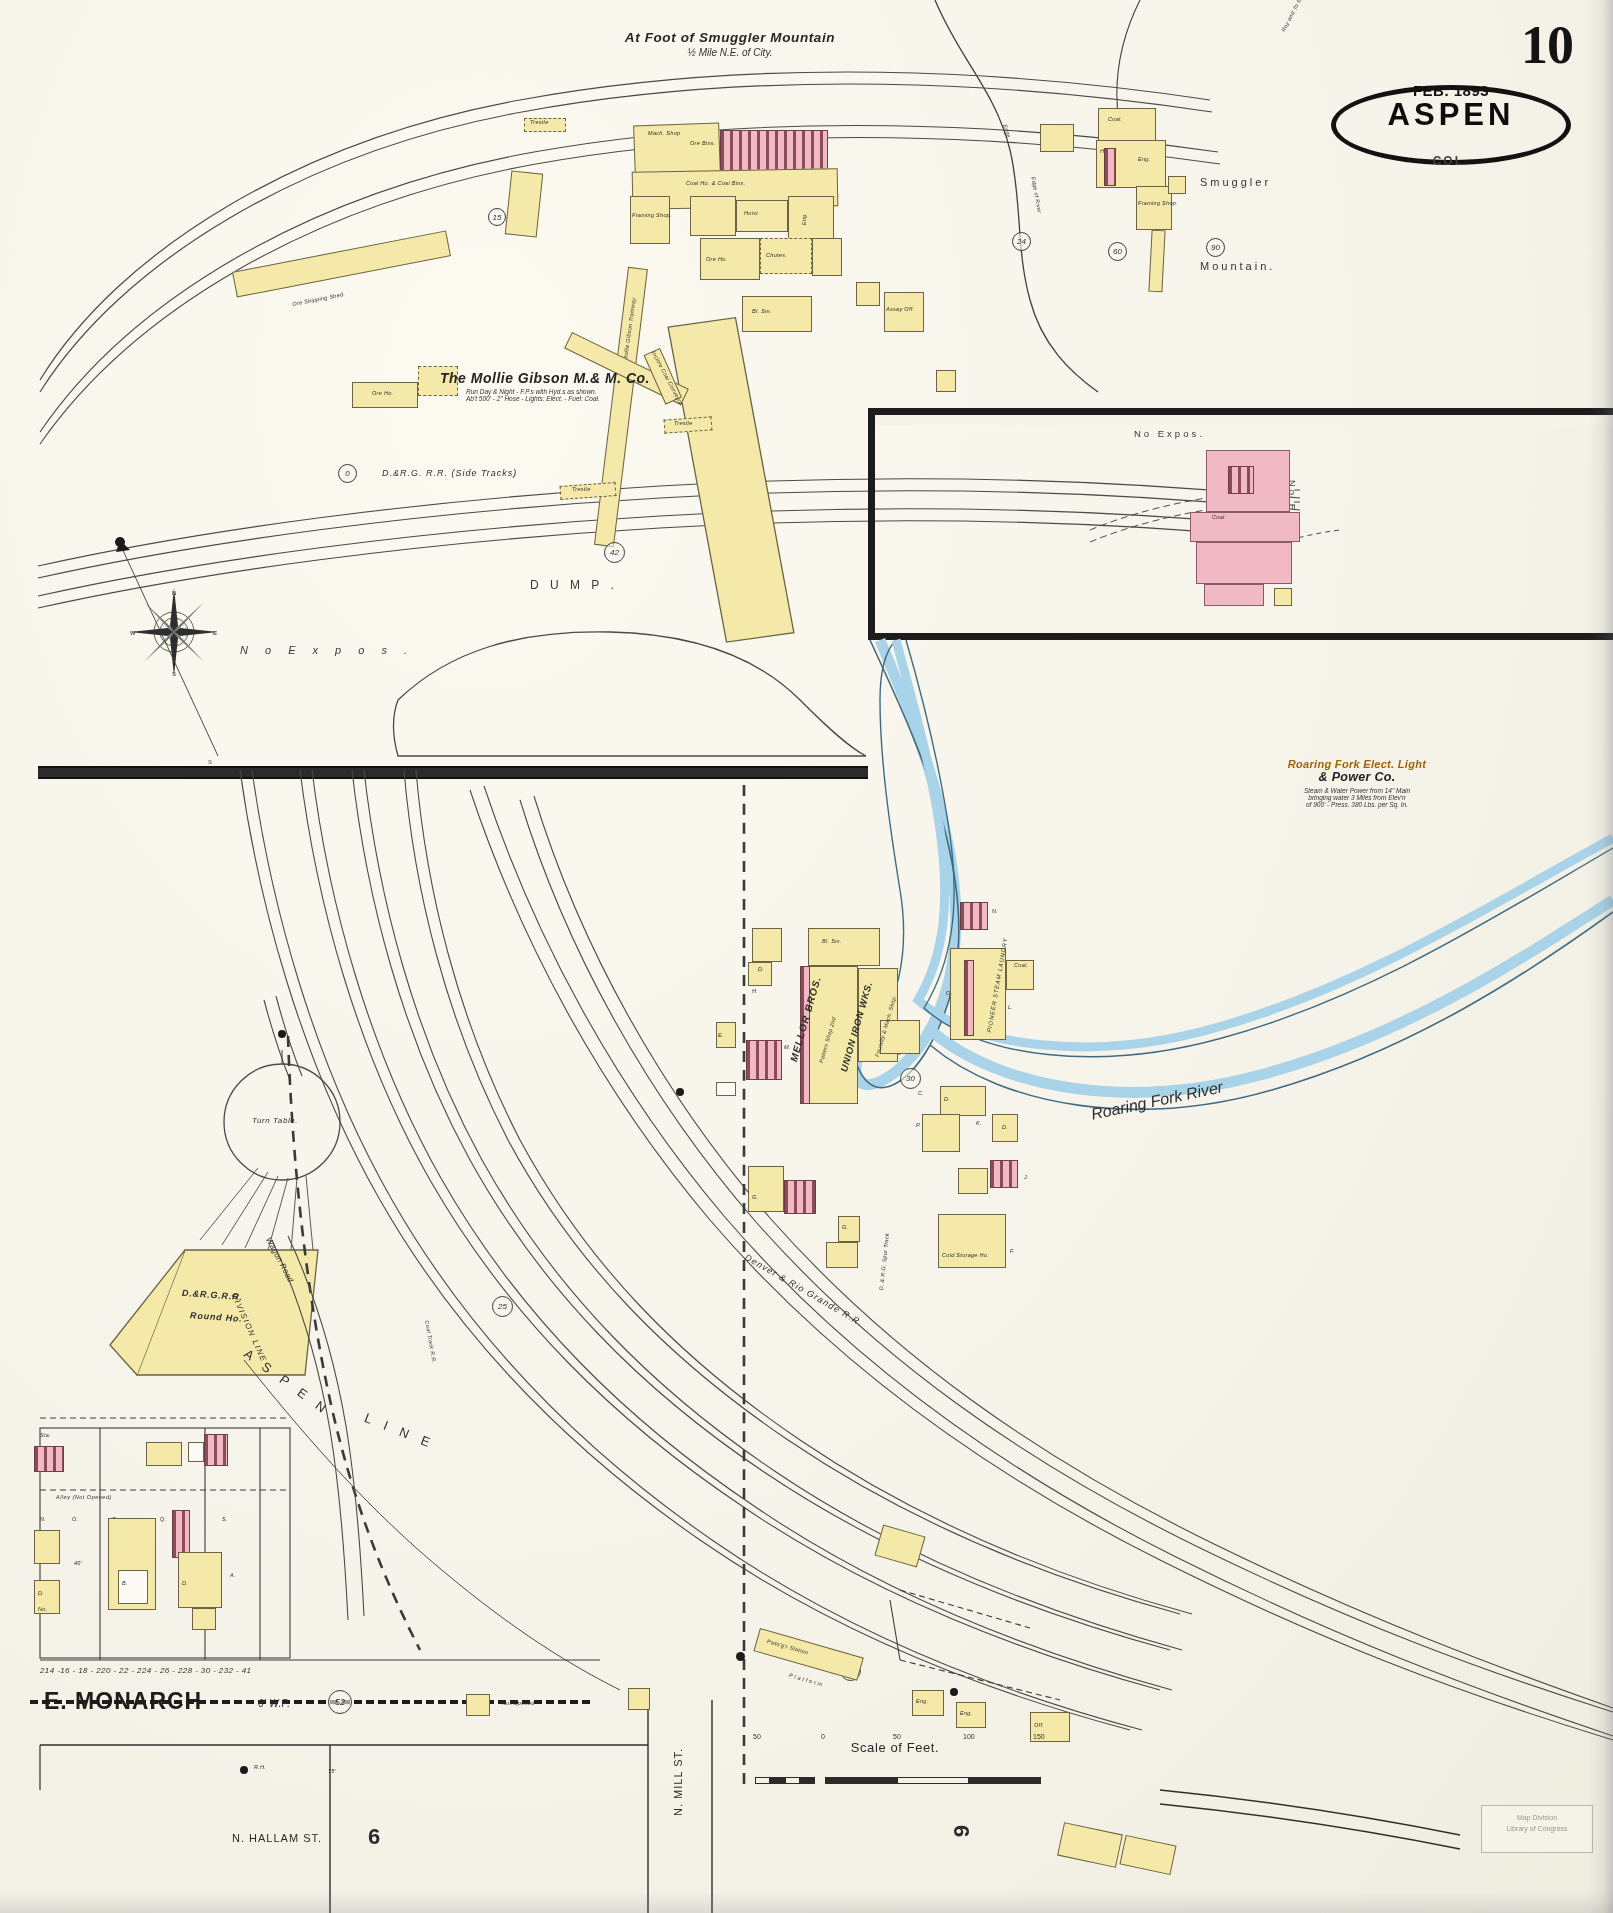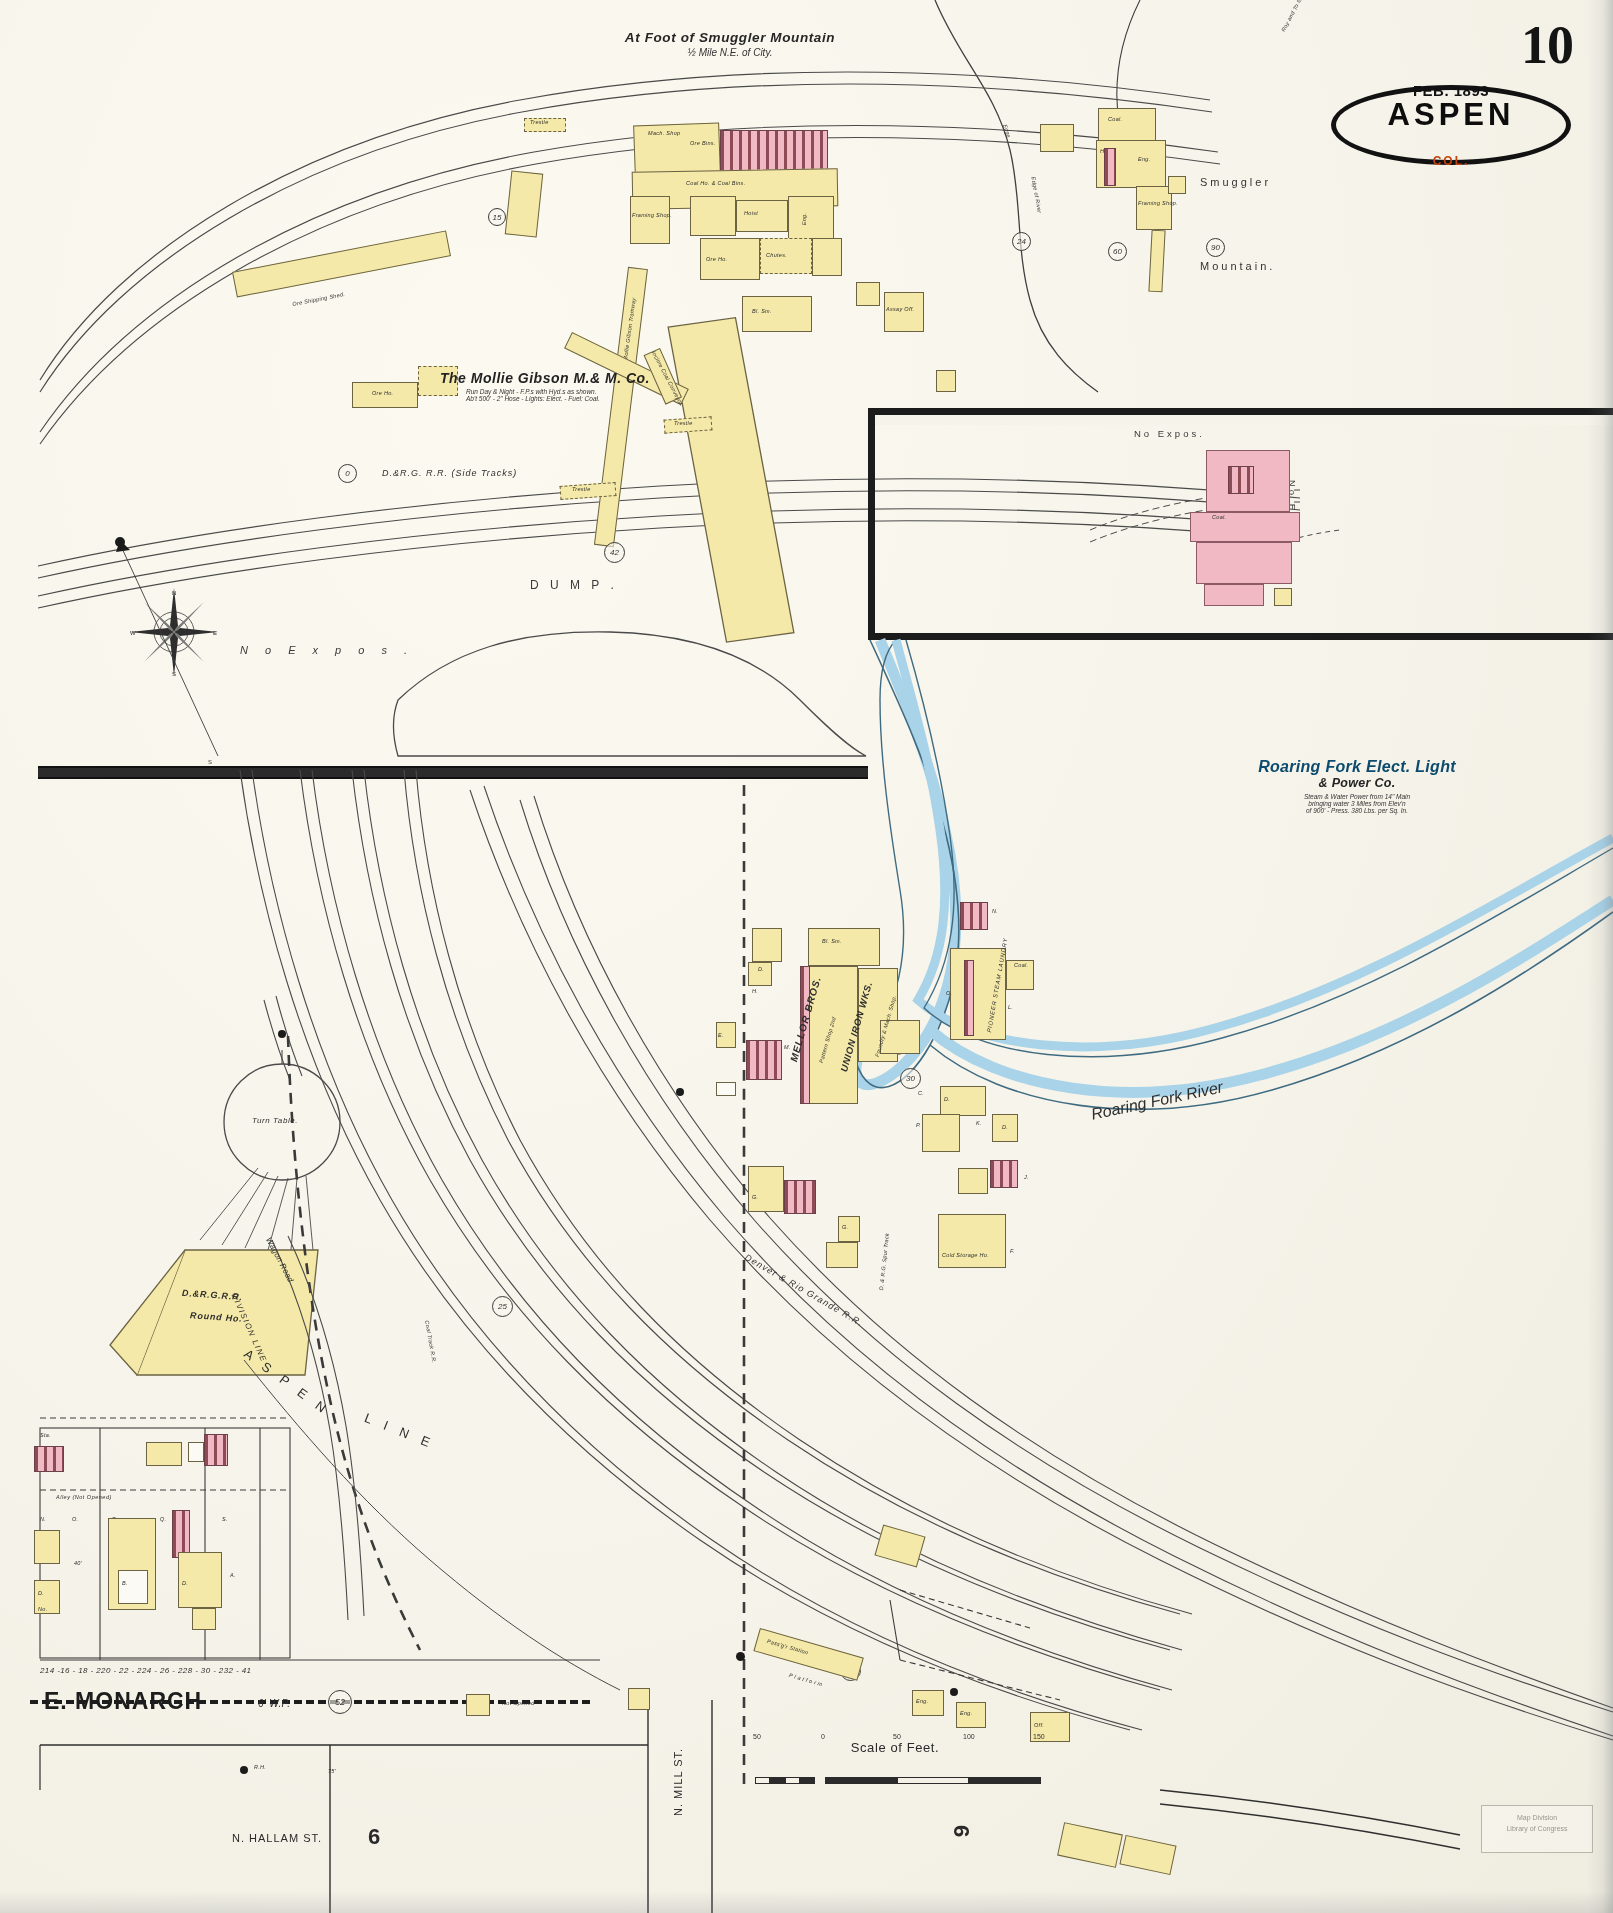--- a/index.html
+++ b/index.html
@@ -45,21 +45,21 @@
   #hdr .h2{font-size:10px;font-style:italic;color:#333;margin-top:2px;}
 
   
   #sheetno{position:absolute;right:40px;top:14px;font-family:"Liberation Serif", serif;
     font-size:54px;font-weight:700;color:#141414;letter-spacing:-1px;}
   #cartouche{position:absolute;right:42px;top:85px;width:230px;height:70px;
     border:5px solid #121212;border-radius:50%/50%;
     display:flex;flex-direction:column;align-items:center;justify-content:center;background:transparent;}
   #cartouche .date{font-size:15px;font-weight:700;letter-spacing:.5px;color:#111;font-family:"Liberation Sans",sans-serif;}
   #cartouche .city{font-size:31px;font-weight:700;letter-spacing:4px;color:#0d0d0d;line-height:1;}
-  #cartouche .state{font-size:12px;font-weight:700;letter-spacing:2px;color:#c2410c;margin-top:24px;}
+  #cartouche .state{font-size:12px;font-weight:700;letter-spacing:2px;color:#404040;margin-top:24px;}
   svg.overlay{position:absolute;left:0;top:0;width:1613px;height:1913px;pointer-events:none;}
 
   
   #compass{position:absolute;left:128px;top:586px;width:92px;height:92px;}
 
   
   #scale{position:absolute;left:745px;top:1728px;width:300px;text-align:center;}
   #scale .cap{font-size:13px;color:#2a2a2a;letter-spacing:.6px;margin-top:12px;}
   #scalebar{position:relative;margin-top:12px;height:9px;}
   #scalebar .seg{position:absolute;height:7px;top:0;border:1px solid #2b2b2b;box-sizing:border-box;}
@@ -366,21 +366,21 @@
 
   <div class="bldg pink" style="left:1206px;top:450px;width:84px;height:62px;"></div>
   <div class="bldg hatch" style="left:1228px;top:466px;width:26px;height:28px;"></div>
   <div class="bldg pink" style="left:1190px;top:512px;width:110px;height:30px;"></div>
   <div class="bldg pink" style="left:1196px;top:542px;width:96px;height:42px;"></div>
   <div class="bldg pink" style="left:1204px;top:584px;width:60px;height:22px;"></div>
   <div class="bldg" style="left:1274px;top:588px;width:18px;height:18px;"></div>
   <div class="lbl xtiny hand" style="left:1212px;top:514px;">Coal.</div>
 
   <div class="lbl" style="left:1232px;top:758px;width:250px;text-align:center;">
-    <div style="font-size:16px;font-style:italic;font-weight:700;color:#0c4a6e;letter-spacing:.3px;">Roaring Fork Elect. Light</div>
+    <div style="font-size:11px;font-style:italic;font-weight:700;color:#a16207;letter-spacing:.3px;">Roaring Fork Elect. Light</div>
     <div style="font-size:12.5px;font-style:italic;font-weight:700;color:#232323;letter-spacing:.3px;">&amp; Power Co.</div>
     <div style="font-size:6.5px;font-style:italic;color:#333;margin-top:3px;">Steam &amp; Water Power from 14" Main</div>
     <div style="font-size:6.5px;font-style:italic;color:#333;">bringing water 3 Miles from Elev'n</div>
     <div style="font-size:6.5px;font-style:italic;color:#333;">of 900' - Press. 380 Lbs. per Sq. In.</div>
   </div>
 
   <div class="lbl" style="left:1090px;top:1092px;font-size:16px;font-style:italic;color:#2d2d2d;transform:rotate(-12deg);">Roaring Fork River</div>
 
   <div class="bldg" style="left:808px;top:928px;width:72px;height:38px;"></div>
   <div class="lbl xtiny hand" style="left:822px;top:938px;">Bl. Sm.</div>

